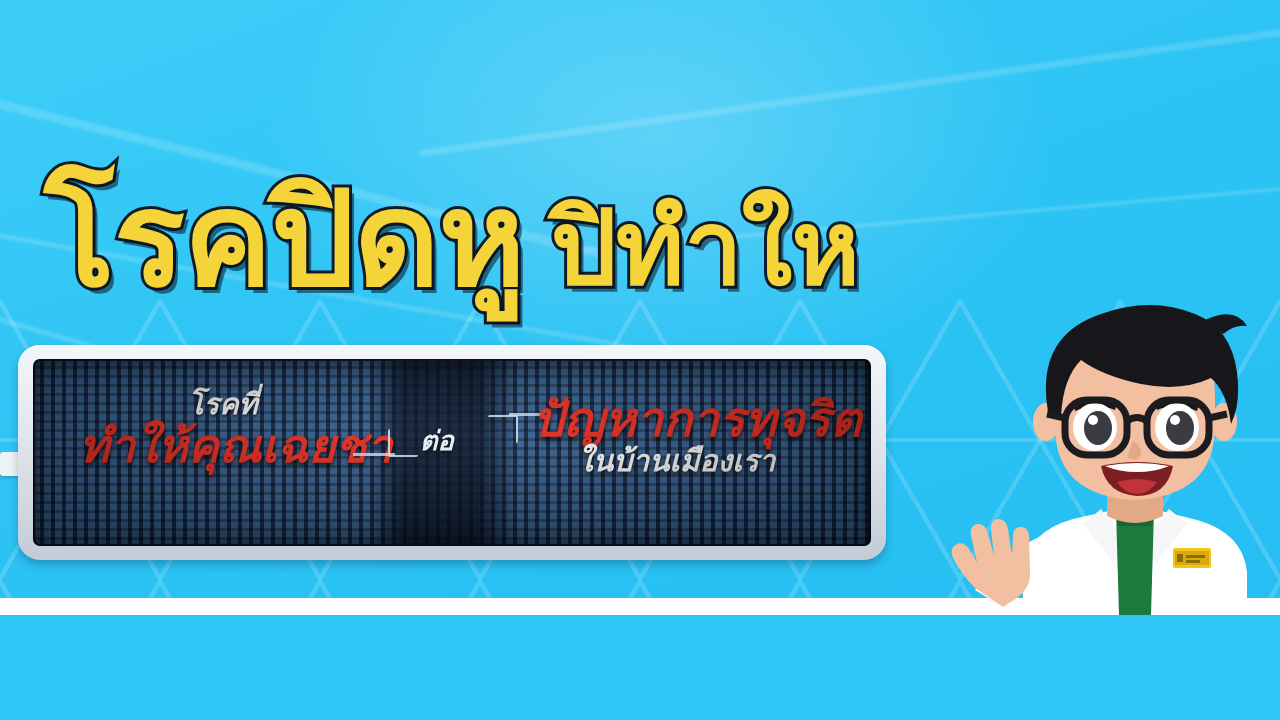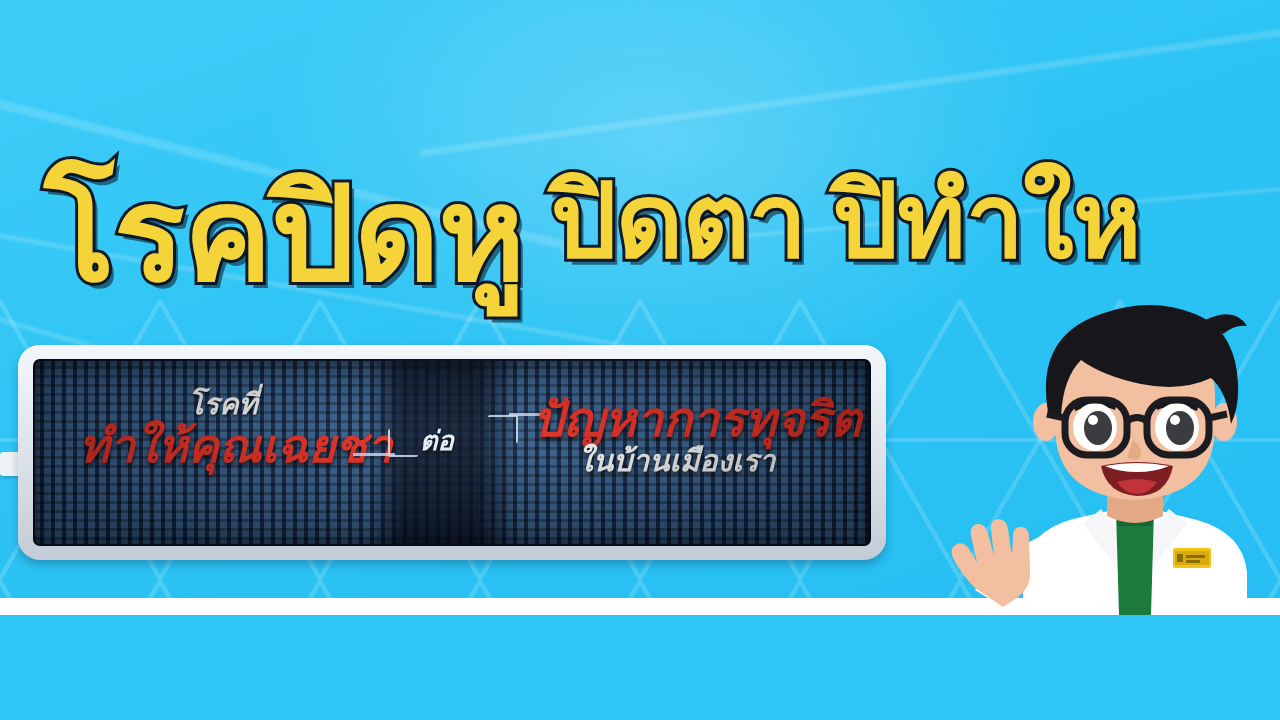--- a/index.html
+++ b/index.html
@@ -41,22 +41,22 @@
   }
   .white-band{
     position:absolute;left:0;top:598px;width:1280px;height:17px;background:#ffffff;
   }
   .bottom-fill{
     position:absolute;left:0;top:615px;width:1280px;height:105px;background:#2fc6f5;
   }
 
   
   .headline{
-    position:absolute;left:44px;top:172px;width:1220px;height:150px;
-    display:flex;align-items:flex-start;gap:26px;
+    position:absolute;left:44px;top:152px;width:1220px;height:150px;
+    display:flex;align-items:flex-end;gap:26px;
     white-space:nowrap;
   }
   .hl-word{
     font-family:"DejaVu Sans","Liberation Sans",sans-serif;
     font-weight:bold;
     color:#f5d43a;
     letter-spacing:-1px;
     line-height:.95;
     -webkit-text-stroke:6px #0d1b2a;
     paint-order:stroke fill;
@@ -149,21 +149,20 @@
   <div class="bg-glow"></div>
   <div class="bg-streak s1"></div>
   <div class="bg-streak s2"></div>
   <div class="bg-streak s3"></div>
   <div class="bg-streak s4"></div>
   <div class="bg-streak s5"></div>
   <div class="bg-hex"></div>
 
   <div class="headline">
     <span class="hl-word hl-big">โรคปิดหู</span>
-    <span class="hl-word hl-sm">ปิดตา</span>
     <span class="hl-word hl-sm">ปิทำให</span>
   </div>
 
   <div class="board-tab"></div>
   <div class="board">
     <div class="screen">
       <div class="led-text">
         <span class="ltxt t-left-top">โรคที่</span>
         <span class="ltxt t-left-main">ทำให้คุณเฉยชา</span>
         <span class="dash-l"></span>

